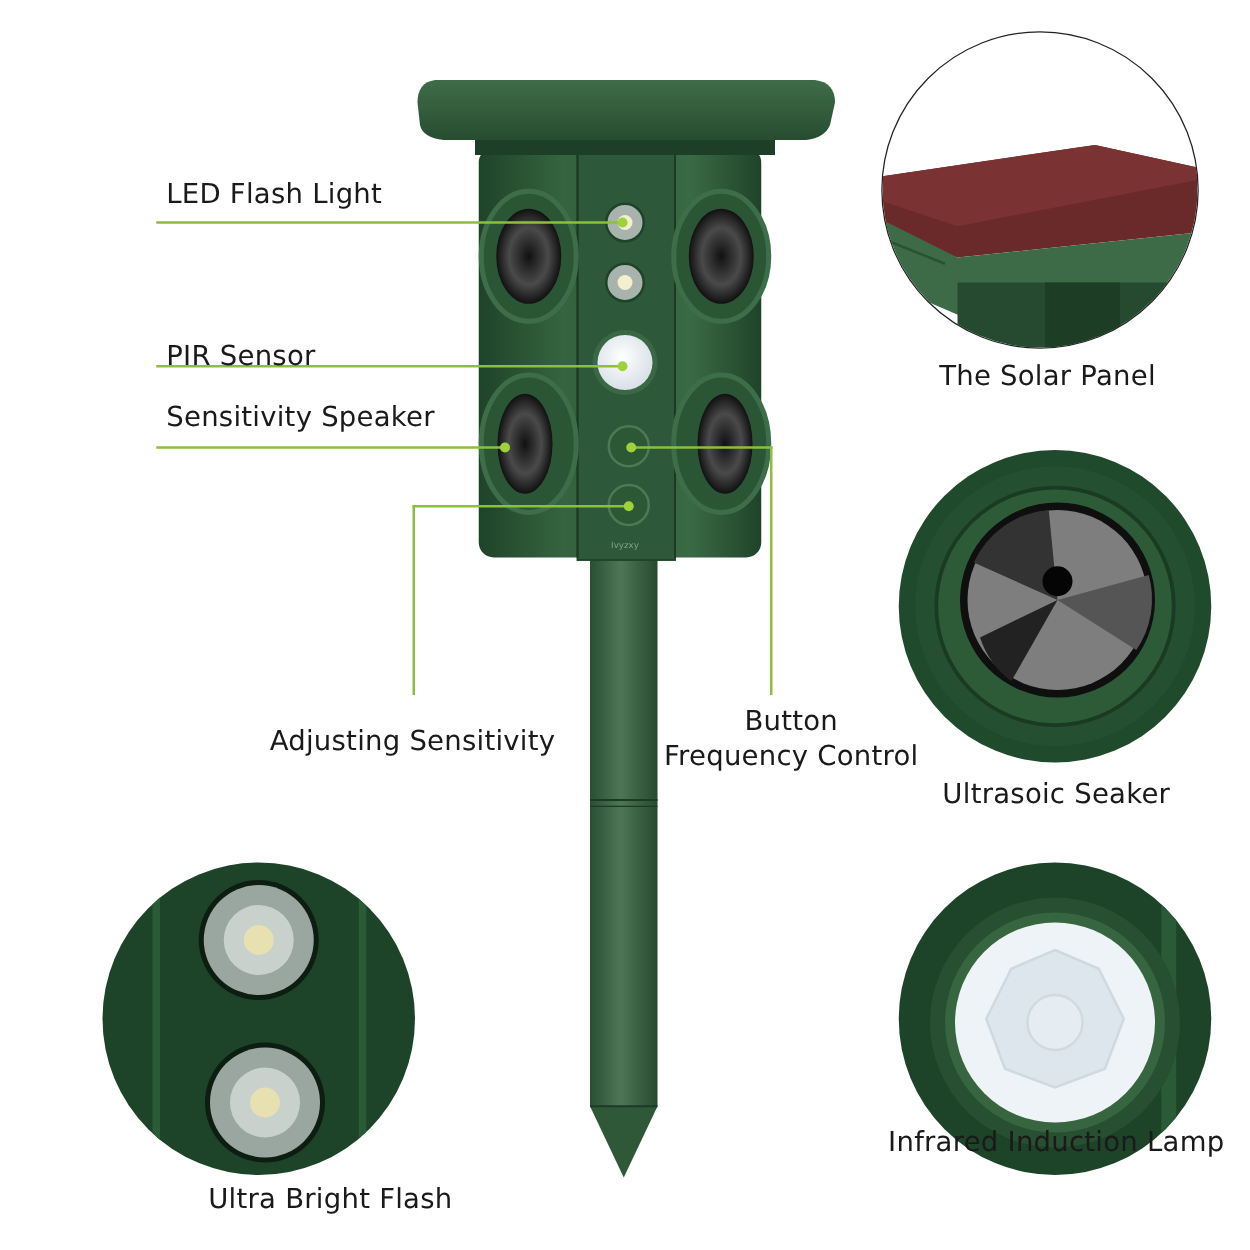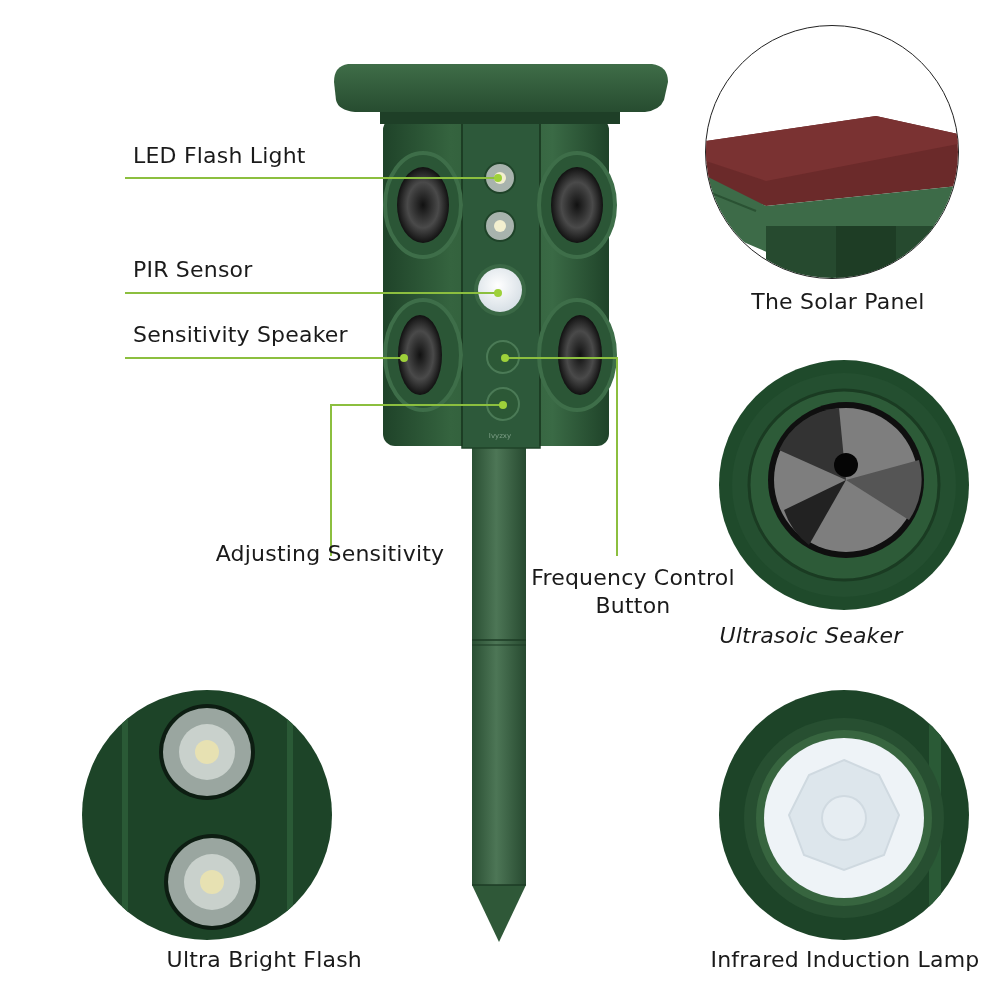--- a/index.html
+++ b/index.html
@@ -111,29 +111,29 @@
 
 <div class="line" style="left:330px; top:404px; width:173px; height:2px;"></div>
 <div class="line" style="left:330px; top:404px; width:2px; height:152px;"></div>
 <div class="dot" style="left:499px; top:401px;"></div>
 
 <div class="line" style="left:505px; top:357px; width:113px; height:2px;"></div>
 <div class="line" style="left:616px; top:357px; width:2px; height:199px;"></div>
 <div class="dot" style="left:501px; top:354px;"></div>
 
 <div class="label" style="left:133px; top:142px;">LED Flash Light</div>
-<div class="label" style="left:133px; top:256px;">PIR Sensor</div>
+<div class="label" style="left:133px; top:272px;">PIR Sensor</div>
 <div class="label" style="left:133px; top:321px;">Sensitivity Speaker</div>
 
-<div class="label center" style="left:200px; top:540px; width:260px;">
+<div class="label center" style="left:200px; top:580px; width:260px;">
   <div>Adjusting Sensitivity</div>
 </div>
 <div class="label center" style="left:518px; top:564px; width:230px;">
+  <div>Button</div>
   <div>Frequency Control</div>
-  <div>Button</div>
 </div>
 
 <div class="circle-frame" style="left:705px; top:25px; width:252px; height:252px; border:1.5px solid #222; background:#fff;">
   <svg width="252" height="252">
     <polygon points="0,115 170,90 252,108 252,160 60,180 0,160" fill="#6b2a2a"></polygon>
     <polygon points="0,115 170,90 252,108 252,118 60,155 0,135" fill="#7a3232"></polygon>
     <polygon points="0,150 60,180 252,160 252,210 70,230 0,200" fill="#3d6b48"></polygon>
     <rect x="60" y="200" width="192" height="60" fill="#264a2f"></rect>
     <rect x="130" y="200" width="60" height="60" fill="#1e3d25"></rect>
     <line x1="0" y1="165" x2="50" y2="185" stroke="#2a5233" stroke-width="2"></line>
@@ -146,21 +146,21 @@
     <circle cx="125" cy="125" r="112" fill="#244f30"></circle>
     <circle cx="125" cy="125" r="95" fill="#2d5b38" stroke="#1a3b22" stroke-width="3"></circle>
     <circle cx="127" cy="120" r="78" fill="#0f0f0f"></circle>
     <circle cx="127" cy="120" r="72" fill="#7e7e7e"></circle>
     <path d="M127,120 L60,90 A72,72 0 0,1 120,48 Z" fill="#333"></path>
     <path d="M127,120 L200,100 A72,72 0 0,1 190,160 Z" fill="#555"></path>
     <path d="M127,120 L90,185 A72,72 0 0,1 65,150 Z" fill="#222"></path>
     <circle cx="127" cy="105" r="12" fill="#050505"></circle>
   </svg>
 </div>
-<div class="label center" style="left:671px; top:622px; width:280px;font-style:italic;">Ultrasoic Seaker</div>
+<div class="label center" style="left:705px; top:622px; width:280px;">Ultrasoic Seaker</div>
 
 <div class="circle-frame" style="left:82px; top:690px; width:250px; height:250px; background:#1d4428;">
   <svg width="250" height="250">
     <rect x="40" y="0" width="6" height="250" fill="#2a5a36"></rect>
     <rect x="205" y="0" width="6" height="250" fill="#2a5a36"></rect>
     <circle cx="125" cy="62" r="48" fill="#0d1d12"></circle>
     <circle cx="125" cy="62" r="44" fill="#9aa6a0"></circle>
     <circle cx="125" cy="62" r="28" fill="#c9d1cc"></circle>
     <circle cx="125" cy="62" r="12" fill="#e7e1b2"></circle>
     <circle cx="130" cy="192" r="48" fill="#0d1d12"></circle>
@@ -174,13 +174,13 @@
 <div class="circle-frame" style="left:719px; top:690px; width:250px; height:250px; background:#1d4428;">
   <svg width="250" height="250">
     <rect x="210" y="0" width="12" height="250" fill="#2a5a36"></rect>
     <circle cx="125" cy="128" r="100" fill="#274f31"></circle>
     <circle cx="125" cy="128" r="88" fill="#37653f"></circle>
     <circle cx="125" cy="128" r="80" fill="#eef3f7"></circle>
     <polygon points="125,70 160,85 180,125 165,165 125,180 85,165 70,125 90,85" fill="#dde6ec" stroke="#cfd9e0" stroke-width="2"></polygon>
     <circle cx="125" cy="128" r="22" fill="#e6edf2" stroke="#d0dae1" stroke-width="2"></circle>
   </svg>
 </div>
-<div class="label center" style="left:700px; top:946px; width:290px;">Infrared Induction Lamp</div>
+<div class="label center" style="left:700px; top:901px; width:290px;">Infrared Induction Lamp</div>
 
 </body></html>

